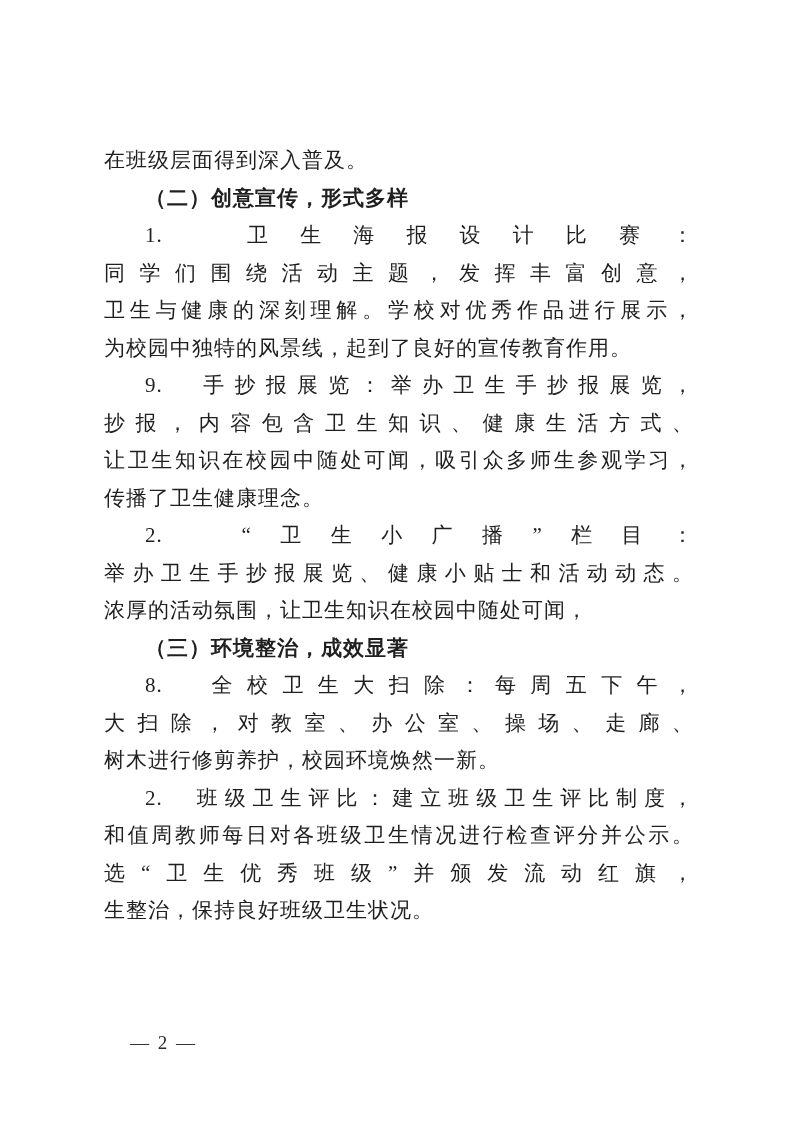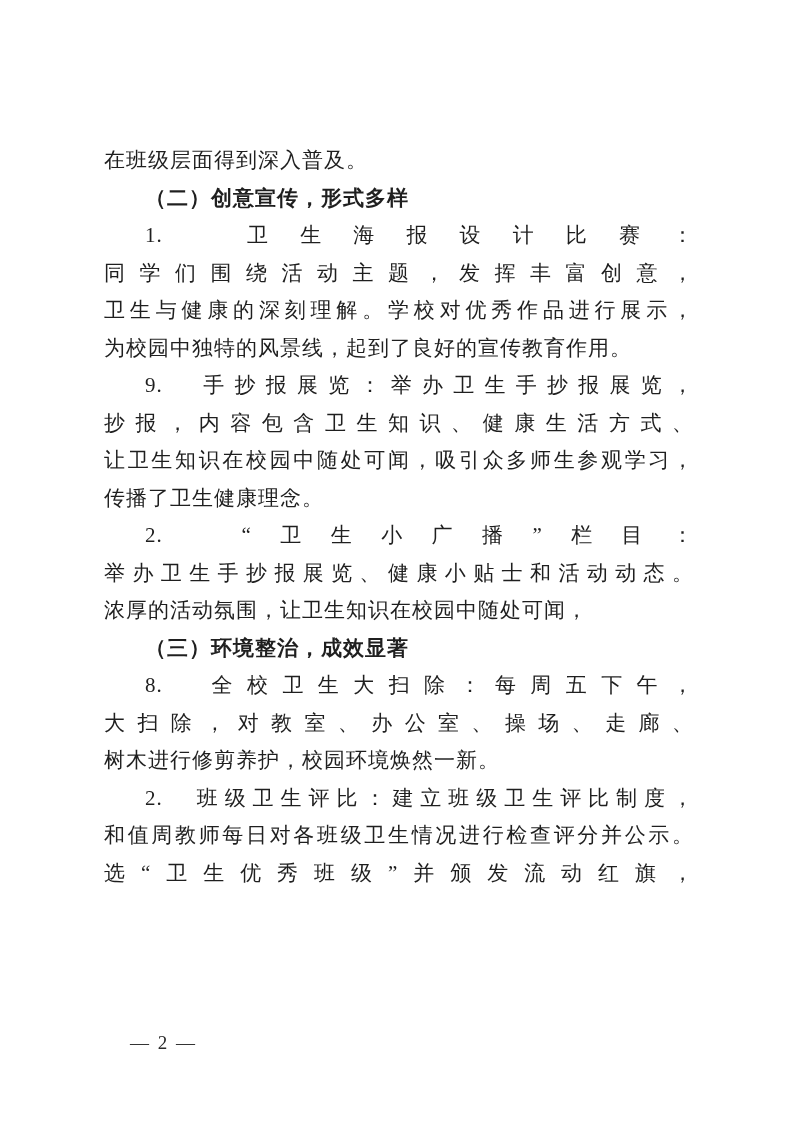--- a/index.html
+++ b/index.html
@@ -71,15 +71,16 @@
       <div class="line indent">2.　“卫生小广播”栏目：利用校园广播开设“卫生小广播”，</div>
       <div class="line">举办卫生手抄报展览、健康小贴士和活动动态。该栏目营造了</div>
       <div class="line end">浓厚的活动氛围，让卫生知识在校园中随处可闻，深入人心。</div>
       <div class="line end indent bold">（三）环境整治，成效显著</div>
       <div class="line indent">8.　全校卫生大扫除：每周五下午，全校师生积极参与卫生</div>
       <div class="line">大扫除，对教室、办公室、操场、走廊、卫生间等区域进行全面</div>
       <div class="line end">树木进行修剪养护，校园环境焕然一新。</div>
       <div class="line indent">2.　班级卫生评比：建立班级卫生评比制度，由学生会干部</div>
       <div class="line">和值周教师每日对各班级卫生情况进行检查评分并公示。每周评</div>
       <div class="line">选“卫生优秀班级”并颁发流动红旗，让卫生知识在校园中随处可闻</div>
+      <div class="line end">生整治，保持良好班级卫生状况。</div>
     </div>
   <div class="footer-page-number">— 2 —</div>
 </div>
 
 </body></html>

